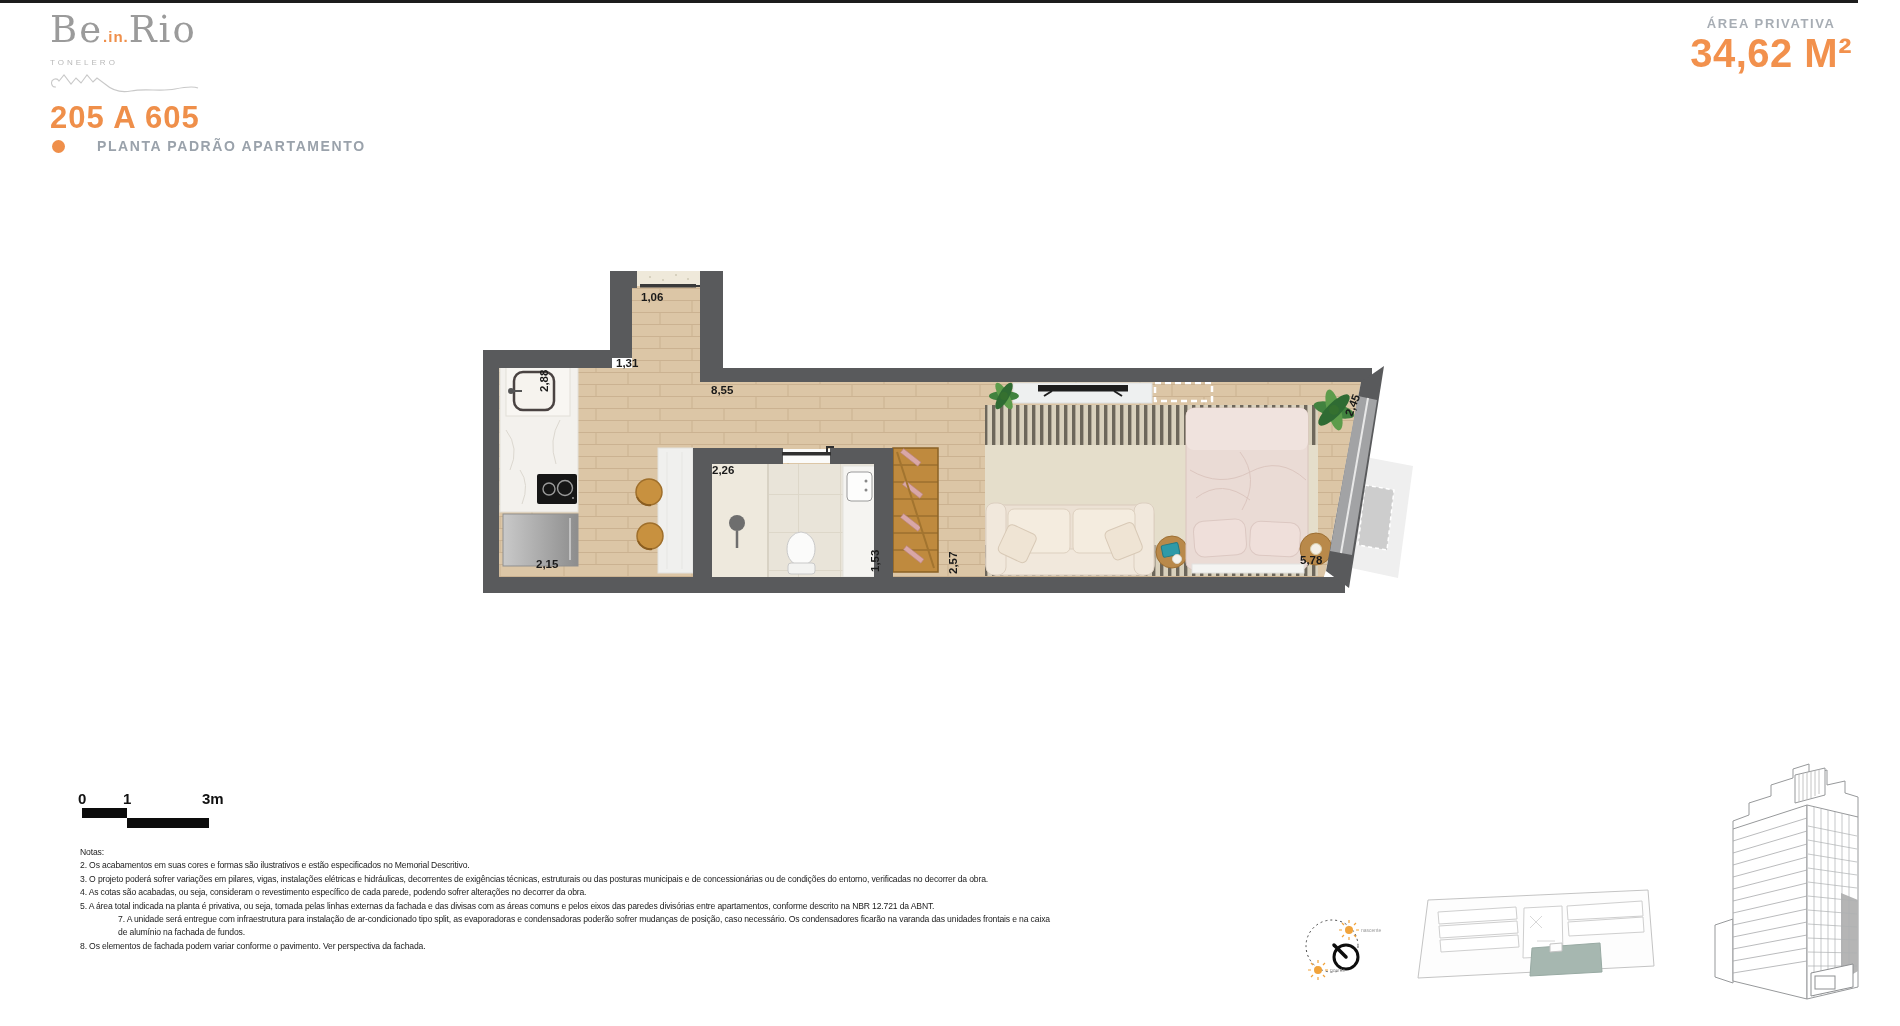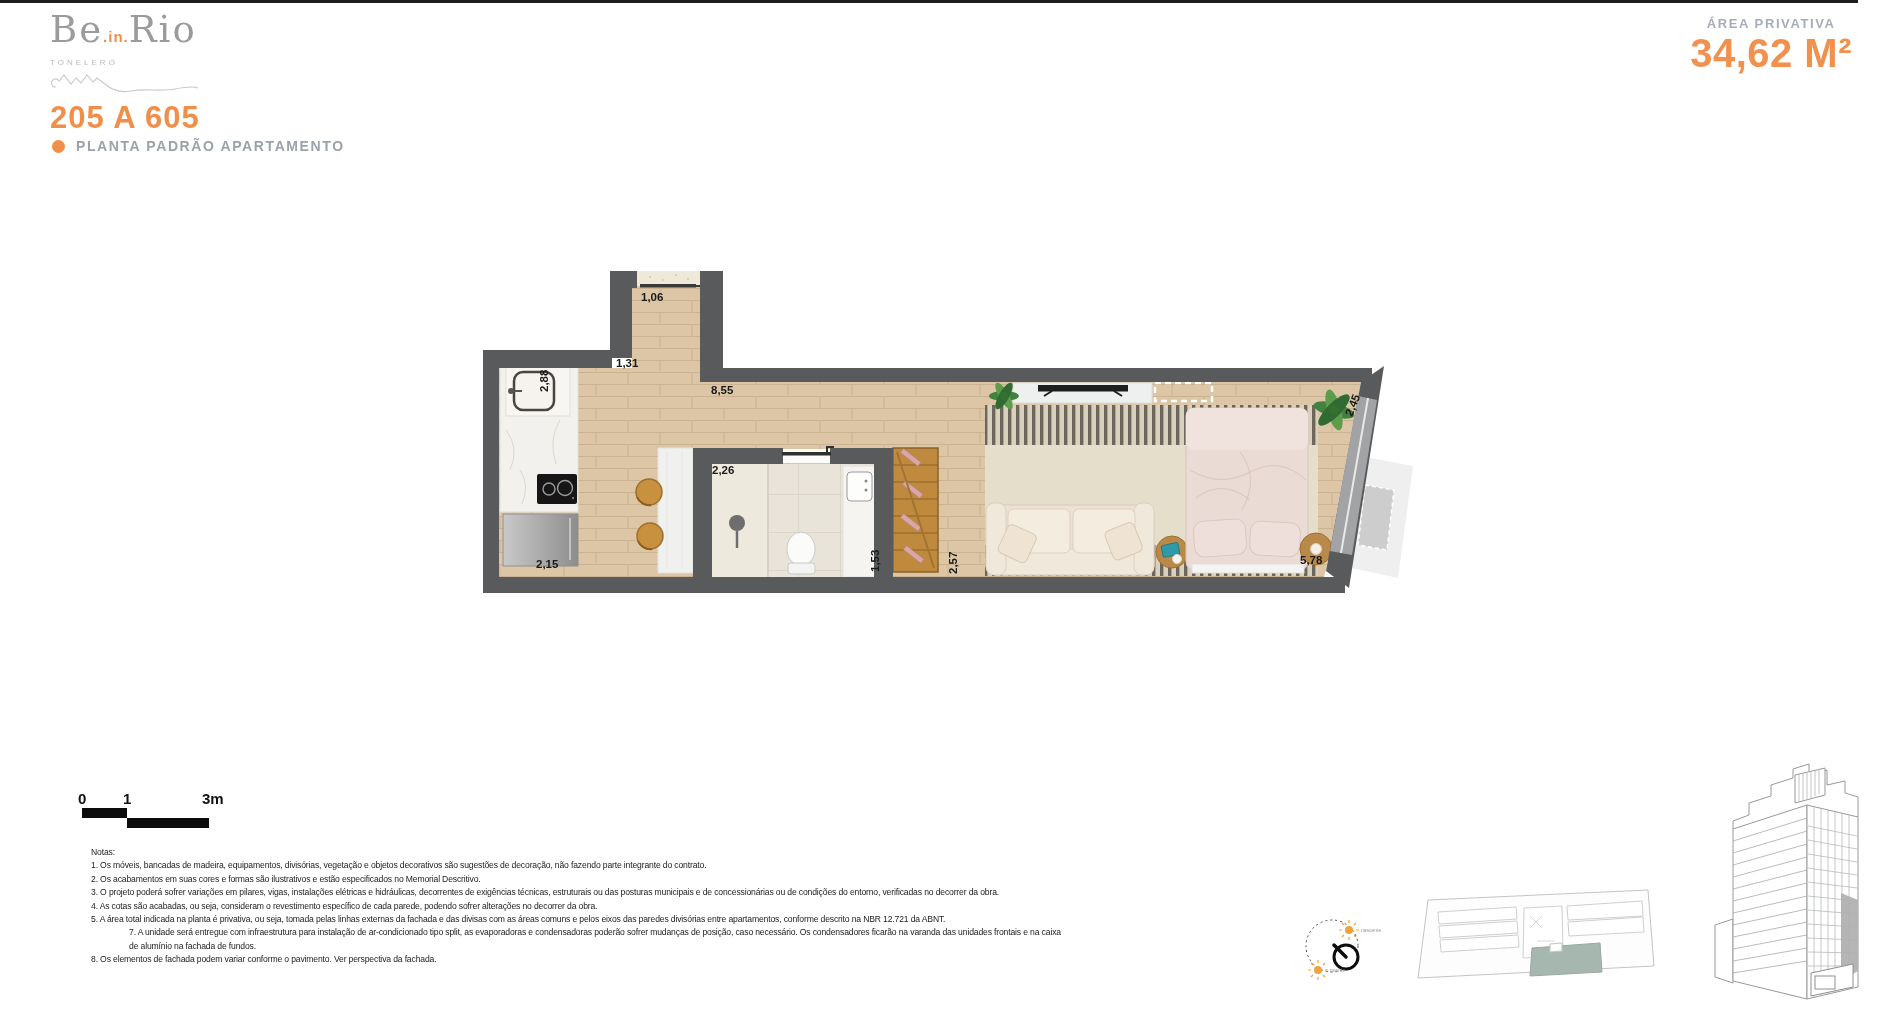--- a/index.html
+++ b/index.html
@@ -10,31 +10,31 @@
   #topbar{left:0;top:0;width:1858px;height:3px;background:#1d1d1d;}
   
   #logo{left:50px;top:10px;width:220px;}
   .logo-line{font-family:"DejaVu Serif",serif;color:#9b9b9b;font-size:37px;letter-spacing:2px;line-height:40px;}
   .logo-in{color:#ef8f4a;font-size:15px;font-weight:bold;letter-spacing:1px;font-family:"Liberation Sans",sans-serif;}
   .logo-sub{color:#b9b9b9;font-size:8px;letter-spacing:3px;width:150px;margin-top:1px;}
   
   #unit-range{left:50px;top:100px;font-size:31px;font-weight:bold;color:#ef8f4a;letter-spacing:1px;}
   #plan-type{left:52px;top:138px;display:flex;align-items:center;}
   #plan-type .dot{width:13px;height:13px;border-radius:50%;background:#ef8f4a;margin-right:11px;}
-  #plan-type .txt{color:#9aa2ab;font-size:14px;font-weight:bold;letter-spacing:1.6px;}
+  #plan-type .txt{color:#9aa2ab;font-size:14px;font-weight:bold;letter-spacing:1.6px;margin-left:21px;}
   
   #area{right:48px;top:16px;text-align:center;}
   #area .lbl{color:#a7adb4;font-size:13px;font-weight:bold;letter-spacing:1.6px;}
   #area .val{color:#f2914d;font-size:40px;font-weight:bold;letter-spacing:0.5px;}
   
   #scalebar{left:78px;top:790px;width:220px;height:50px;}
   #scalebar .t{position:absolute;top:0;font-size:15px;font-weight:bold;color:#111;}
   #scalebar .b{position:absolute;background:#0c0c0c;height:10px;}
   
-  #notes{left:91px;top:846px;color:#222;font-size:8.6px;line-height:13.4px;}
+  #notes{left:80px;top:846px;color:#222;font-size:8.6px;line-height:13.4px;}
   #notes .nt{white-space:nowrap;letter-spacing:-0.15px;}
   #notes .wrap{white-space:normal;max-width:935px;margin-left:38px;}
   svg text.dim{font-family:"Liberation Sans",sans-serif;font-size:11.5px;font-weight:bold;fill:#1a1a1a;}
   svg text.tiny{font-family:"Liberation Sans",sans-serif;font-size:5px;fill:#9a9a9a;}
 </style>
 </head>
 <body>
 
 <div id="topbar" class="abs"></div>
 
@@ -271,21 +271,20 @@
 <div id="scalebar" class="abs">
   <span class="t" style="left:0">0</span>
   <span class="t" style="left:45px">1</span>
   <span class="t" style="left:124px">3m</span>
   <div class="b" style="left:4px;top:18px;width:45px"></div>
   <div class="b" style="left:49px;top:28px;width:82px"></div>
 </div>
 
 <div id="notes" class="abs">
   <div class="nt">Notas:</div>
-  <div class="nt">1. Os móveis, bancadas de madeira, equipamentos, divisórias, vegetação e objetos decorativos são sugestões de decoração, não fazendo parte integrante do contrato.</div>
   <div class="nt">2. Os acabamentos em suas cores e formas são ilustrativos e estão especificados no Memorial Descritivo.</div>
   <div class="nt">3. O projeto poderá sofrer variações em pilares, vigas, instalações elétricas e hidráulicas, decorrentes de exigências técnicas, estruturais ou das posturas municipais e de concessionárias ou de condições do entorno, verificadas no decorrer da obra.</div>
   <div class="nt">4. As cotas são acabadas, ou seja, consideram o revestimento específico de cada parede, podendo sofrer alterações no decorrer da obra.</div>
   <div class="nt">5. A área total indicada na planta é privativa, ou seja, tomada pelas linhas externas da fachada e das divisas com as áreas comuns e pelos eixos das paredes divisórias entre apartamentos, conforme descrito na NBR 12.721 da ABNT.</div>
   <div class="nt wrap">7. A unidade será entregue com infraestrutura para instalação de ar-condicionado tipo split, as evaporadoras e condensadoras poderão sofrer mudanças de posição, caso necessário. Os condensadores ficarão na varanda das unidades frontais e na caixa de alumínio na fachada de fundos.</div>
   <div class="nt">8. Os elementos de fachada podem variar conforme o pavimento. Ver perspectiva da fachada.</div>
 </div>
 
 <svg class="abs" style="left:1288px;top:908px" width="110" height="82" viewBox="0 0 110 82">
   <circle cx="44" cy="38" r="26" fill="none" stroke="#4a4a4a" stroke-width="1" stroke-dasharray="2,3"></circle>

